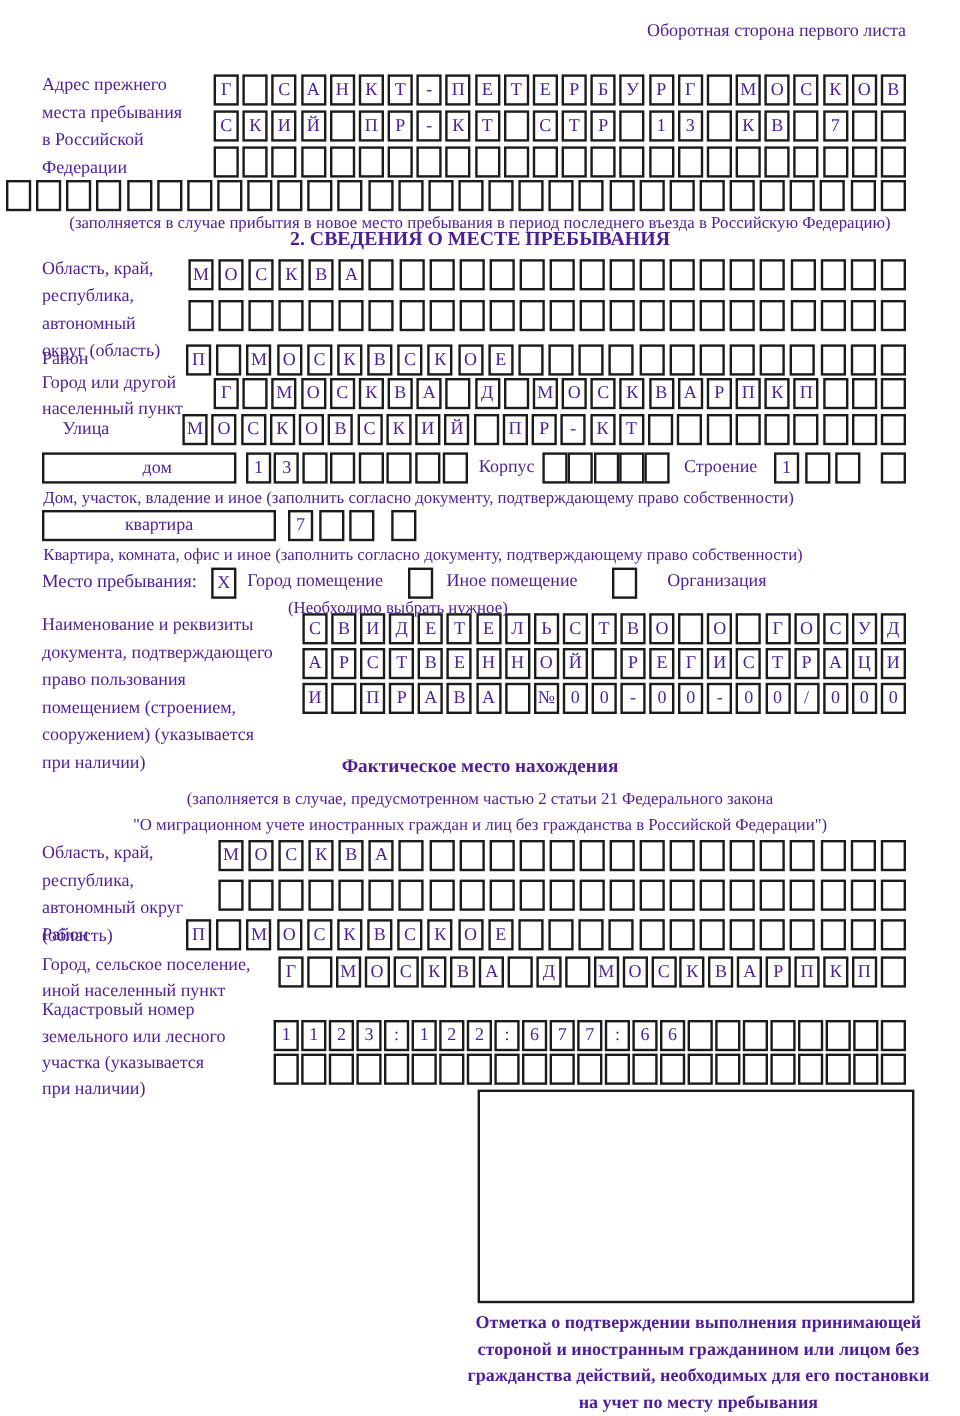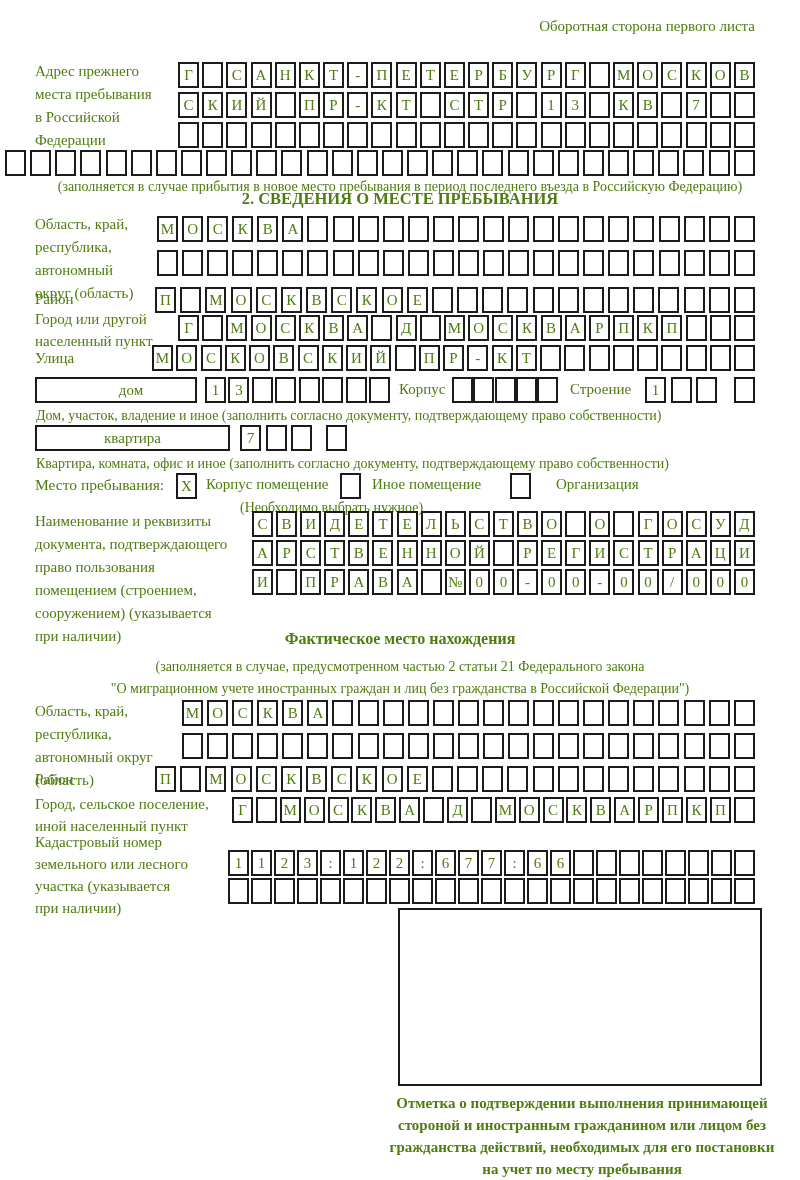--- a/index.html
+++ b/index.html
@@ -1,18 +1,18 @@
 <!DOCTYPE html>
 <html><head>
 <meta charset="utf-8">
 <style>
   html,body { margin:0; padding:0; background:#fff; }
   .page {
     position:relative; width:800px; height:1180px; background:#fff;
-    font-family:"Liberation Serif", serif; color:#4d7c0f; overflow:hidden;
+    font-family:"Liberation Serif", serif; color:#4c1d95; overflow:hidden;
   }
   .abs { position:absolute; }
   .flabel { font-size:15px; line-height:23px; white-space:pre-line; }
   .caption { font-size:14px; line-height:17px; white-space:pre-line; }
   .center { text-align:center; }
   .title { font-size:16.5px; font-weight:bold; text-align:center; width:100%; }
   .boxrow { display:flex; justify-content:space-between; }
   .cell {
     flex:0 0 21px; width:21px; height:26px; box-sizing:border-box;
     border:2px solid #1b1b1b; display:flex; align-items:center; justify-content:center;
@@ -258,21 +258,21 @@
       <div class="cell">А</div>
       <div class="cell">Р</div>
       <div class="cell">П</div>
       <div class="cell">К</div>
       <div class="cell">П</div>
       <div class="cell"></div>
       <div class="cell"></div>
       <div class="cell"></div>
     </div>
 
-  <div class="abs flabel" style="top:347px; left:35px;">Улица</div>
+  <div class="abs flabel" style="top:347px; left:52px;">Улица</div>
   <div class="abs boxrow" style="top:345px; left:152px; width:603px;">
       <div class="cell">М</div>
       <div class="cell">О</div>
       <div class="cell">С</div>
       <div class="cell">К</div>
       <div class="cell">О</div>
       <div class="cell">В</div>
       <div class="cell">С</div>
       <div class="cell">К</div>
       <div class="cell">И</div>
@@ -330,21 +330,21 @@
       <div class="cell"></div>
       <div class="cell"></div>
     </div>
   <div class="abs boxrow" style="top:425px; left:326px; width:21px;">
       <div class="cell"></div>
     </div>
   <div class="abs caption" style="top:455px; left:36px;">Квартира, комната, офис и иное (заполнить согласно документу, подтверждающему право собственности)</div>
 
   <div class="abs inline-label" style="top:476px; left:35px; font-size:15.5px;">Место пребывания:</div>
   <div class="abs cell" style="top:473px; left:176px;">X</div>
-  <div class="abs inline-label" style="top:476px; left:206px;">Корпус помещение</div>
+  <div class="abs inline-label" style="top:476px; left:206px;">Город помещение</div>
   <div class="abs cell" style="top:473px; left:340px;"></div>
   <div class="abs inline-label" style="top:476px; left:372px;">Иное помещение</div>
   <div class="abs cell" style="top:473px; left:510px;"></div>
   <div class="abs inline-label" style="top:476px; left:556px;">Организация</div>
   <div class="abs caption" style="top:499px; left:240px;">(Необходимо выбрать нужное)</div>
 
   <div class="abs flabel" style="top:510px; left:35px;">Наименование и реквизиты
 документа, подтверждающего
 право пользования
 помещением (строением,

